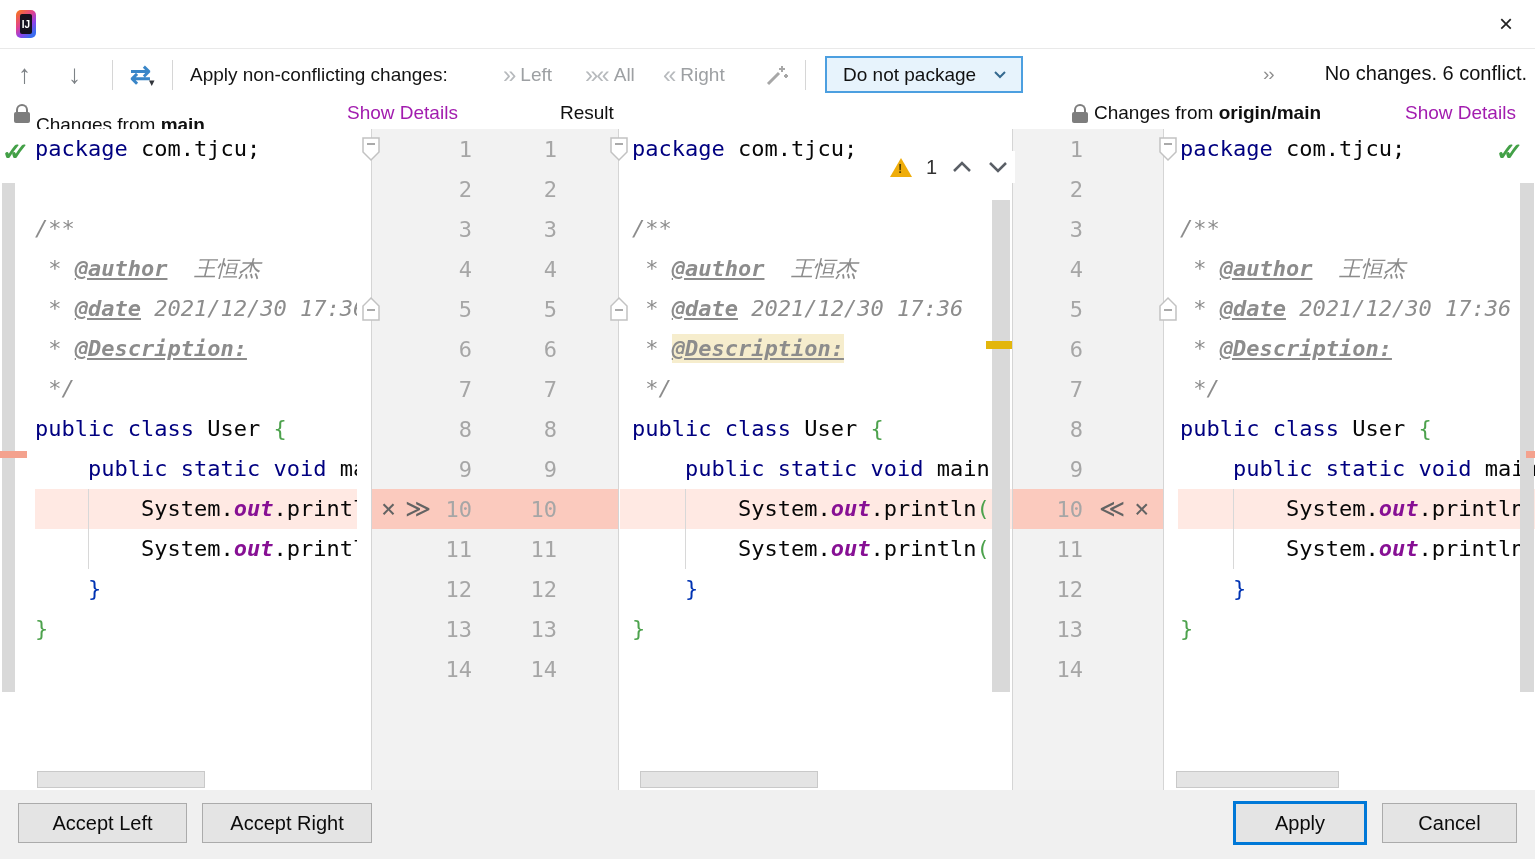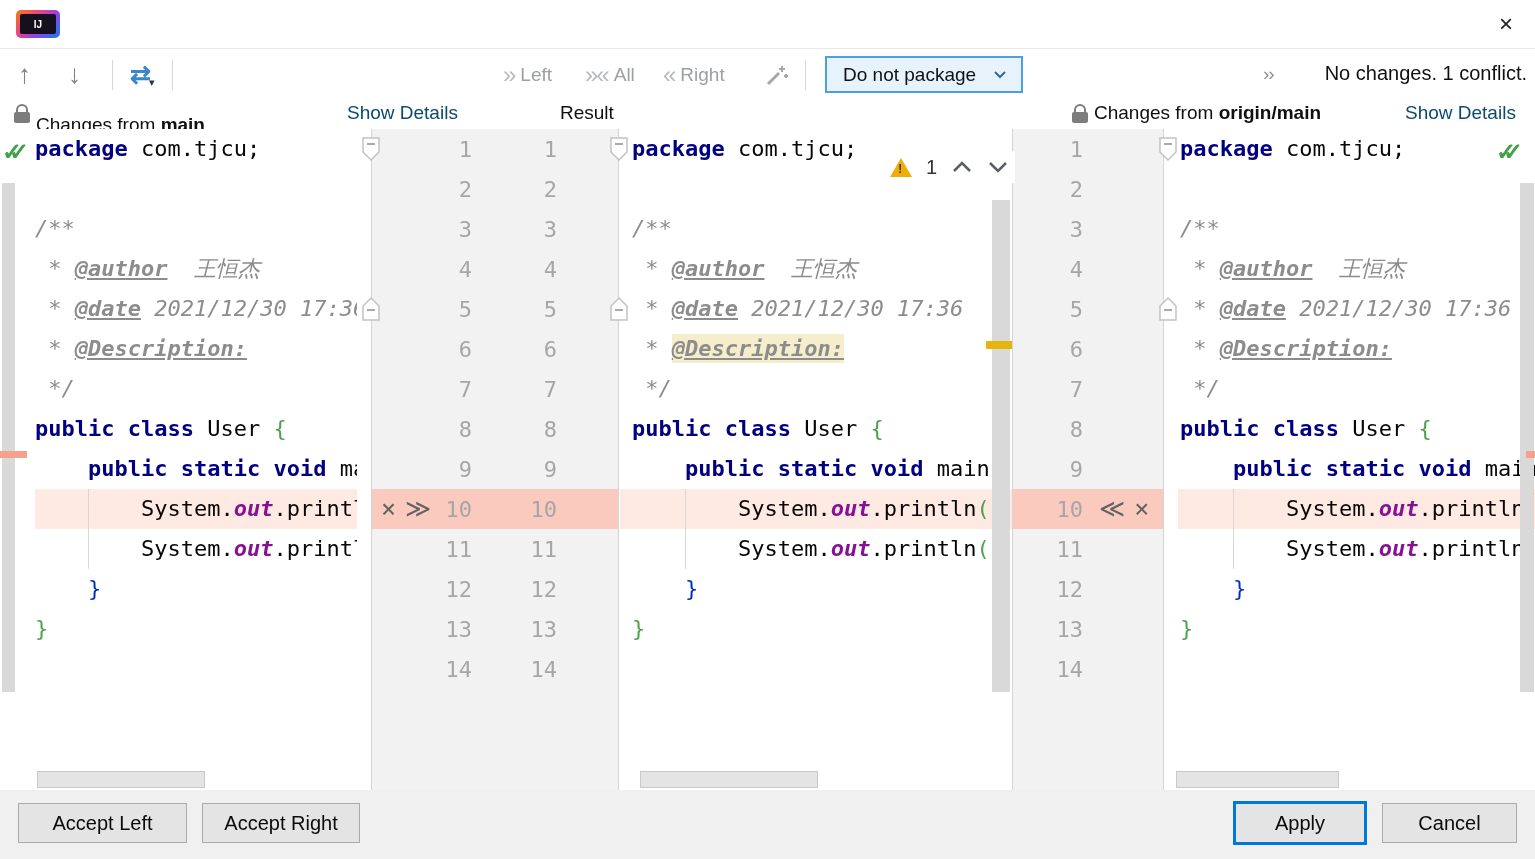--- a/index.html
+++ b/index.html
@@ -1,20 +1,20 @@
 <!DOCTYPE html>
 <html style="--accent: #0078d7; --link: #2575bf; --conflict-gutter: #fbcabe; --conflict-line: #ffe9e3; --desc-hl: #f6edcd; --warning: #efad0a; --keyword: #000080; --field: #871094; --comment: #8c8c8c; --brace-green: #4da24d; --brace-blue: #0033b3; --gutter-bg: #f2f2f2;"><head>
 <meta charset="utf-8">
 <style>
   html,body{margin:0;padding:0;background:#ddd;}
   #app{position:relative;width:1535px;height:859px;background:#fff;overflow:hidden;
        font-family:"Liberation Sans",sans-serif;color:#1e1e1e;}
   
   .titlebar{position:absolute;left:0;top:0;width:1535px;height:48px;background:#fff;border-bottom:1px solid #e9e9e9;}
-  .logo{position:absolute;left:16px;top:10px;width:44px;height:28px;border-radius:5px;
+  .logo{position:absolute;left:16px;top:10px;width:20px;height:28px;border-radius:5px;
         background:linear-gradient(135deg,#f97a12,#e0418f 40%,#9042e8 62%,#3b6cf0 85%);}
   .logo-in{position:absolute;inset:4px;background:#15101e;border-radius:2px;color:#fff;
         font-size:10px;font-weight:bold;display:flex;align-items:center;justify-content:center;}
   .title-text{position:absolute;left:56px;top:13px;font-size:19px;color:#0d0d0d;white-space:nowrap;}
   .close-x{position:absolute;right:22px;top:11px;font-size:24px;color:#222;line-height:26px;cursor:pointer;}
   
   .toolbar{position:absolute;left:0;top:49px;width:1535px;height:51px;background:#fff;}
   .tb{position:absolute;top:0;height:51px;display:flex;align-items:center;}
   .arrow-glyph{font-size:26px;color:#7d8286;}
   .sep{position:absolute;top:11px;width:1px;height:30px;background:#d6d6d6;}
@@ -28,37 +28,37 @@
       padding:0 14px 0 16px;box-sizing:border-box;cursor:pointer;}
   .dd-text{font-size:19px;color:#111;}
   .expander{position:absolute;left:1263px;top:14px;font-size:19px;color:#8f8f8f;letter-spacing:-1px;}
   .status-text{position:absolute;right:8px;top:13px;font-size:20px;color:#111;}
   
   .pheaders{position:absolute;left:0;top:100px;width:1535px;height:29px;background:#fff;}
   .lock{position:relative;width:16px;height:19px;display:inline-block;}
   .lock:before{content:"";position:absolute;left:2px;top:0;width:8px;height:9px;border:2.5px solid #7d7d7d;border-bottom:none;border-radius:6px 6px 0 0;}
   .lock:after{content:"";position:absolute;left:0;bottom:0;width:16px;height:11px;background:#7d7d7d;border-radius:2px;}
   .hdr-item{position:absolute;top:2px;font-size:19px;color:#101010;white-space:nowrap;}
-  .hdr-link{color:#0c4a6e;cursor:pointer;}
+  .hdr-link{color:#a21caf;cursor:pointer;}
   .b{font-weight:bold;}
   
   .diff{position:absolute;left:0;top:129px;width:1535px;height:661px;background:#fff;}
   .pane{position:absolute;top:0;height:100%;overflow:hidden;background:#fff;}
   #pane-left{left:0;width:371px;}
   #pane-mid{left:620px;width:392px;}
   #pane-right{left:1165px;width:370px;}
   .crow{height:40px;line-height:40px;font-family:"DejaVu Sans Mono","Liberation Mono",monospace;
         font-size:22px;white-space:pre;}
   #pane-left .crow{padding-left:35px;}
   #pane-mid .crow{padding-left:12px;}
   #pane-right .crow{padding-left:15px;}
   #pane-mid .crow.conflict{background:var(--conflict-line,#ffe9e3);}
   #pane-left .crow.conflict{background:linear-gradient(to right,#fff 35px,var(--conflict-line,#ffe9e3) 35px);}
   #pane-right .crow.conflict{background:linear-gradient(to right,#fff 13px,var(--conflict-line,#ffe9e3) 13px);}
-  .t-kw{color:var(--keyword,#000080);font-weight:bold;}
+  .t-kw{color:var(--keyword,#000080);font-weight:normal;}
   .t-pl{color:#070707;}
   .t-cmt{color:var(--comment,#8c8c8c);font-style:italic;}
   .t-tag{color:var(--comment,#8c8c8c);font-style:italic;font-weight:bold;text-decoration:underline;}
   .t-fld{color:var(--field,#871094);font-style:italic;font-weight:bold;}
   .t-bg{color:var(--brace-green,#4da24d);}
   .t-pg{color:var(--brace-green,#4da24d);}
   .t-bb{color:var(--brace-blue,#0033b3);}
   .desc-hl{background:var(--desc-hl,#f6edcd);box-shadow:0 -2px 0 var(--desc-hl,#f6edcd),0 2px 0 var(--desc-hl,#f6edcd);}
   .lane{position:absolute;top:0;height:100%;width:14px;background:#fff;}
   
@@ -115,20 +115,23 @@
       </div>
     <div class="tb" style="left:68px;">
         <span class="arrow-glyph">↓</span>
       </div>
     <div class="sep" style="left:112px;"></div>
     <div class="tb" style="left:130px;">
       <span class="swap-glyph">⇄</span>
       <span class="swap-caret">▾</span>
     </div>
     <div class="sep" style="left:172px;"></div>
+    <div class="tb" style="left:190px;">
+        <span class="tb-label">Apply non-conflicting changes:</span>
+      </div>
     <div class="tb" style="left:503px;">
       <span class="tb-dis-ico">»</span>
       <span class="tb-dis-txt">Left</span>
     </div>
     <div class="tb" style="left:585px;">
       <span class="tb-dis-ico">»«</span>
       <span class="tb-dis-txt">All</span>
     </div>
     <div class="tb" style="left:663px;">
       <span class="tb-dis-ico">«</span>
@@ -144,21 +147,21 @@
       </svg>
     </div>
     <div class="sep" style="left:805px;"></div>
     <div class="dd">
       <span class="dd-text">Do not package</span>
       <svg width="14" height="9" viewBox="0 0 14 9">
         <polyline points="2,2 7,7 12,2" fill="none" stroke="#35698f" stroke-width="2"></polyline>
       </svg>
     </div>
     <div class="expander">››</div>
-    <div class="status-text">No changes. 1 conflict.</div>
+    <div class="status-text">No changes. 6 conflict.</div>
   </div>
 
   <div class="pheaders">
     <span class="lock" style="position:absolute;left:14px;top:4px;"></span>
     <span class="hdr-item" style="left:36px;margin-top:12px;"><span>Changes from</span> <span class="b">main</span></span>
     <span class="hdr-item hdr-link" style="left:347px;">Show Details</span>
     <span class="hdr-item" style="left:560px;">Result</span>
     <span class="lock" style="position:absolute;left:1072px;top:4px;"></span>
     <span class="hdr-item" style="left:1094px;"><span>Changes from</span> <span class="b">origin/main</span></span>
     <span class="hdr-item hdr-link" style="left:1405px;">Show Details</span>
@@ -401,18 +404,18 @@
   <div class="vthumb" style="left:1520px;top:183px;width:14px;height:509px;"></div>
   <div class="tick" style="left:0;top:451px;width:27px;height:7px;background:#f4a28e;"></div>
   <div class="tick" style="left:986px;top:341px;width:26px;height:8px;background:#e3b60c;"></div>
   <div class="tick" style="left:1526px;top:451px;width:9px;height:7px;background:#f4a28e;"></div>
   <div class="hthumb" style="left:37px;top:771px;width:168px;"></div>
   <div class="hthumb" style="left:640px;top:771px;width:178px;"></div>
   <div class="hthumb" style="left:1176px;top:771px;width:163px;"></div>
 
   <div class="bottombar">
     <div class="btn" style="left:18px;width:169px;">Accept Left</div>
-    <div class="btn" style="left:202px;width:158px;">Accept Right</div>
+    <div class="btn" style="left:202px;width:170px;">Accept Right</div>
     <div class="btn" style="left:1382px;width:135px;">Cancel</div>
     <div class="btn btn-apply" style="left:1233px;width:134px;">Apply</div>
   </div>
 
 </div>
 
 </body></html>

